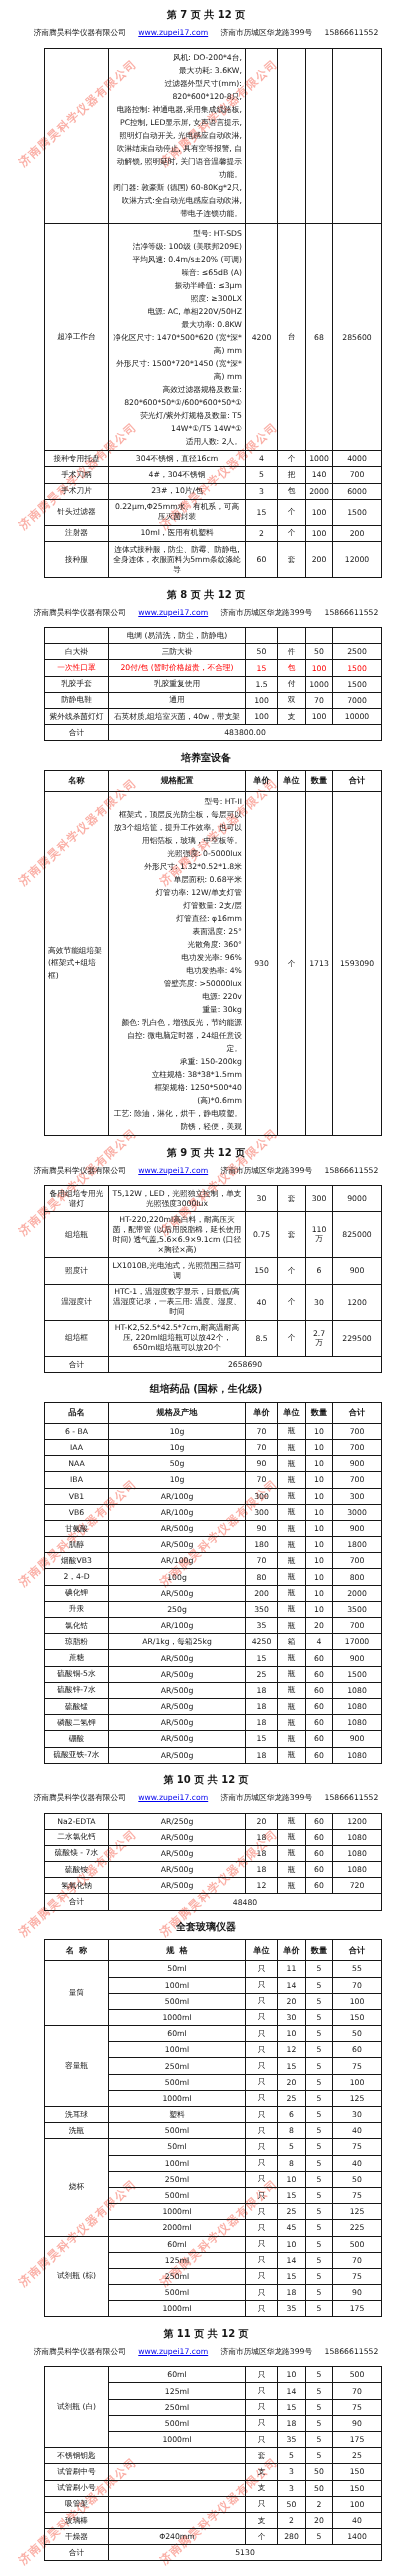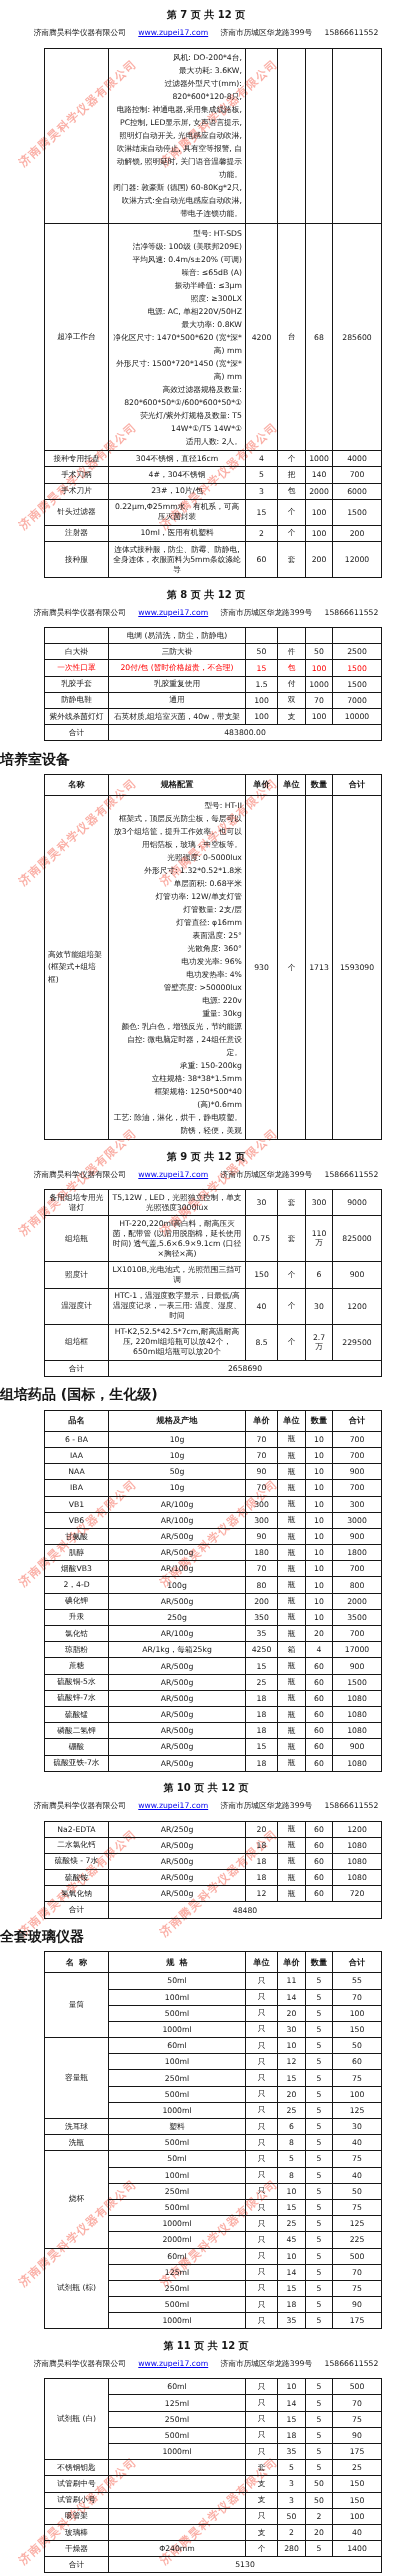--- a/index.html
+++ b/index.html
@@ -3,21 +3,21 @@
 <meta charset="utf-8">
 <style>
   html,body{margin:0;padding:0;background:#ffffff;}
   .page{position:relative;width:412px;height:2730px;margin:0 auto;background:#fff;overflow:hidden;
         font-family:"DejaVu Sans","Liberation Sans",sans-serif;color:#161616;}
   .content{position:relative;padding-top:3.1px;z-index:2;}
   .pageno{text-align:center;font-weight:bold;font-size:10px;margin:5.2px 0 6.2px 0;}
   .company{display:flex;justify-content:center;align-items:baseline;gap:12.4px;font-size:7.7px;
            margin:2.1px 0 9.3px 0;white-space:nowrap;}
   .company a{color:#0000ee;text-decoration:underline;cursor:pointer;}
-  .sec-title{text-align:left;font-weight:bold;font-size:14px;margin:8.2px 0 5.2px 0;}
+  .sec-title{text-align:center;font-weight:bold;font-size:10px;margin:8.2px 0 5.2px 0;}
   table.price{border-collapse:collapse;table-layout:fixed;width:337px;margin:0 0 9.3px 44px;}
   table.price td, table.price th{border:1px solid #161616;padding:2.6px 3.1px;font-size:7.7px;
       text-align:center;vertical-align:middle;word-wrap:break-word;overflow-wrap:break-word;}
   table.price th{font-size:8.2px;font-weight:bold;padding:4.6px 2.1px;font-family:Liberation Mono, monospace;}
   table.price td.left{text-align:center;margin-top:32px;}
   td .specline{line-height:13px;text-align:right;}
   td .nameline{line-height:12.4px;text-align:left;}
   tr.red td{color:#fe0000;}
   .wm{position:absolute;z-index:1;color:rgba(246,110,92,0.55);font-size:11.3px;font-weight:bold;
       letter-spacing:1.5px;white-space:nowrap;transform:rotate(-42deg);transform-origin:0 50%;

